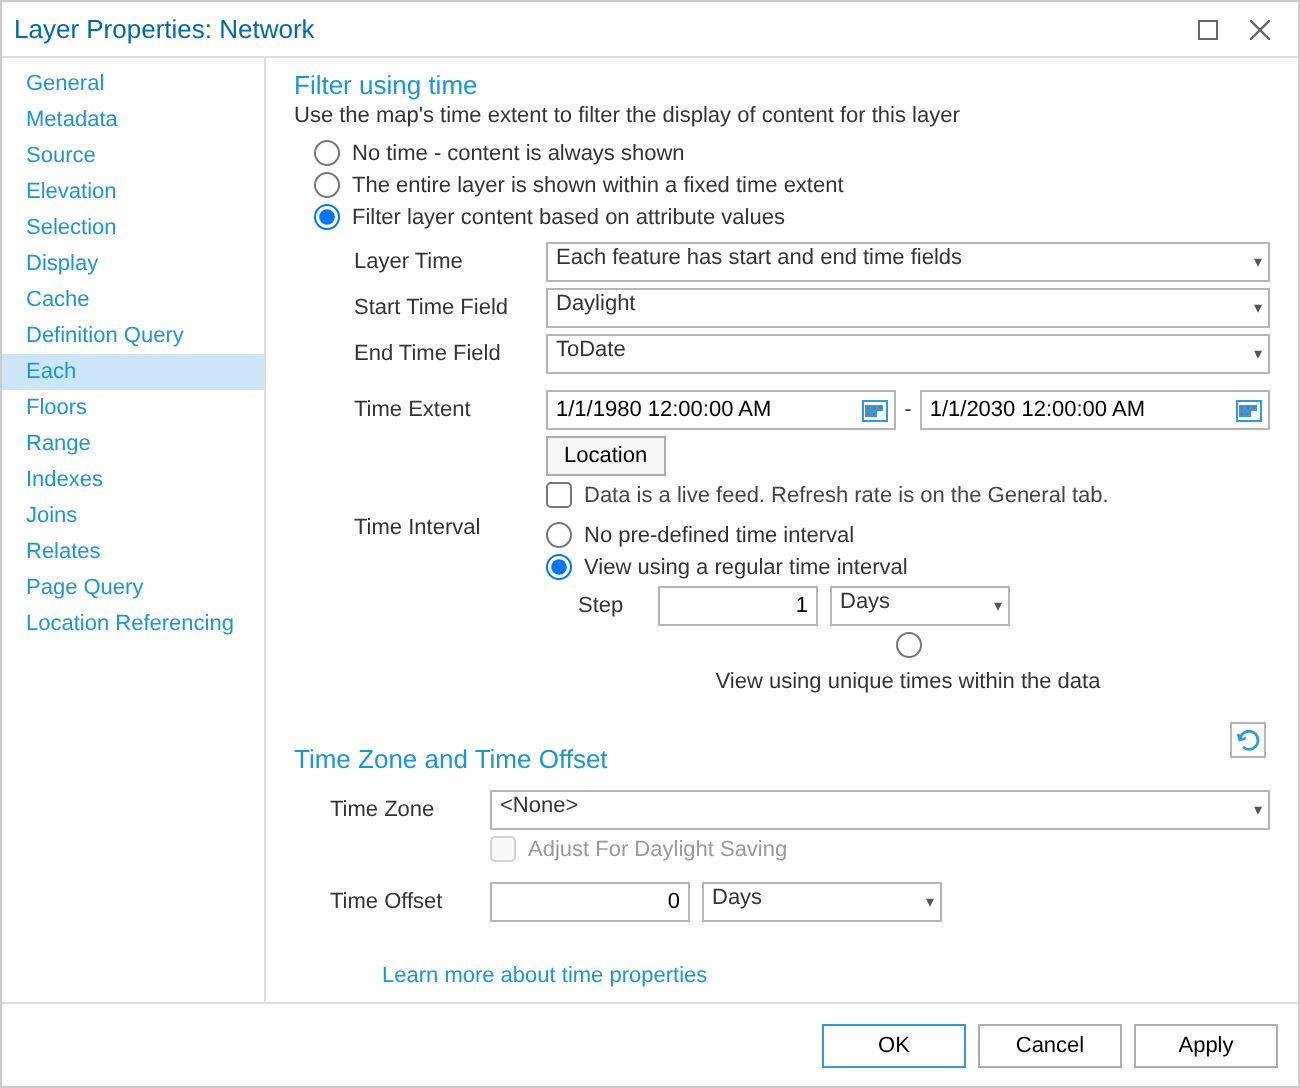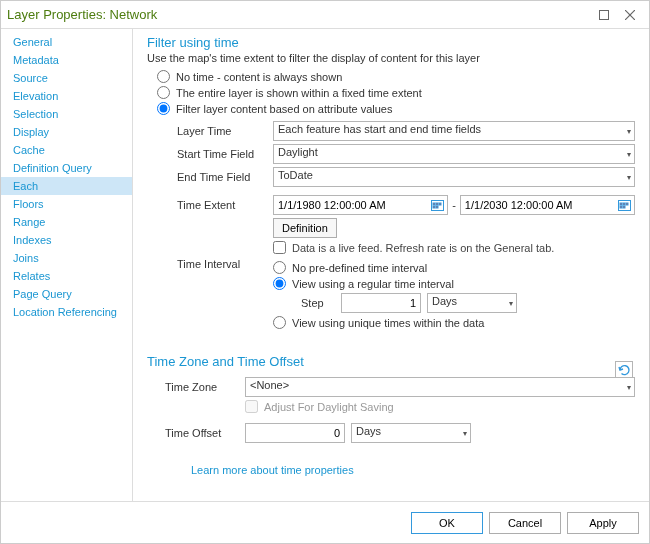--- a/index.html
+++ b/index.html
@@ -1,19 +1,19 @@
 <!DOCTYPE html>
 <html><head>
 <meta charset="utf-8">
 <style>
   * { box-sizing: border-box; }
   html, body { margin: 0; padding: 0; font-family: "Segoe UI", Arial, sans-serif; font-size: 11px; color: #333; }
   .window { width: 650px; height: 544px; border: 1px solid #ccc; background: #fff; display: flex; flex-direction: column; }
   .titlebar { display: flex; align-items: center; height: 28px; padding: 0 6px; border-bottom: 1px solid #ddd; }
-  .titlebar-title { color: #4d7c0f; font-size: 13px; flex: 1; }
+  .titlebar-title { color: #0369a1; font-size: 13px; flex: 1; }
   .titlebar-btn { width: 26px; height: 20px; display: flex; align-items: center; justify-content: center; color: #666; }
   .titlebar-btn svg { stroke: #666; }
   .body { flex: 1; display: flex; min-height: 0; }
   .sidebar { width: 132px; border-right: 1px solid #ddd; padding: 4px 0; overflow-y: auto; }
   .side-item { padding: 3px 12px; color: #1a96d2; cursor: pointer; }
   .side-item.selected { background: #cde6f7; }
   .main { flex: 1; padding: 6px 14px 0 14px; overflow-y: auto; position: relative; }
   .section-title { color: #1a96d2; font-size: 13px; margin: 0 0 2px 0; }
   .section-sub { color: #333; margin-bottom: 6px; }
   .radio-row, .check-row { display: flex; align-items: center; gap: 6px; margin: 3px 0 3px 10px; }
@@ -28,21 +28,21 @@
   .sel-arrow { position: absolute; right: 4px; top: 50%; transform: translateY(-50%); pointer-events: none; color: #555; font-size: 8px; }
   .btn { border: 1px solid #adadad; background: #f7f7f7; height: 20px; padding: 0 8px; font-size: 11px; font-family: inherit; }
   .footer-btn { border: 1px solid #adadad; background: #fff; height: 22px; width: 72px; font-size: 11px; font-family: inherit; }
   .footer-btn.primary { border: 1px solid #3399dd; }
   .extent-row { display: flex; align-items: center; gap: 4px; flex: 1; }
   .extent-box { display: flex; align-items: center; border: 1px solid #b5b5b5; height: 20px; flex: 1; }
   .extent-box input { border: none; flex: 1; height: 18px; font-size: 11px; padding: 0 4px; font-family: inherit; outline: none; }
   .cal-icon { width: 16px; height: 16px; display: flex; align-items: center; justify-content: center; margin-right: 2px; }
   .cal-icon svg rect { stroke: #3399dd; fill: none; }
   .cal-icon svg .grid { fill: #d44; }
-  .sub-indent { margin-left: 28px; }
+  .sub-indent { margin-left: 16px; }
   .refresh-icon { position: absolute; right: 16px; border: 1px solid #b5b5b5; width: 18px; height: 18px; display: flex; align-items: center; justify-content: center; }
   .refresh-icon svg { stroke: #3399dd; fill: none; }
   .zone-section { margin-top: 22px; }
   .zone-grid { margin: 8px 0 0 18px; }
   .hint { color: #444; }
   .learn-link { color: #1a96d2; margin-top: 18px; display: inline-block; padding-left: 44px; }
   .footer { height: 42px; border-top: 1px solid #ddd; display: flex; align-items: center; justify-content: flex-end; gap: 6px; padding: 4px 10px; }
   .disabled { color: #999; }
 </style>
 </head>
@@ -158,21 +158,21 @@
                     <rect class="grid" x="2" y="7" width="2" height="2"></rect>
                     <rect class="grid" x="5" y="7" width="2" height="2"></rect>
                   </svg>
               </span>
             </div>
           </div>
         </div>
 
         <div class="form-row">
           <div class="form-label"></div>
-          <button class="btn">Definition</button>
+          <button class="btn">Location</button>
         </div>
 
         <div class="form-row">
           <div class="form-label"></div>
           <label class="check-row" style="margin:0;">
             <input type="checkbox" style="">
             <span class="hint">Data is a live feed. Refresh rate is on the General tab.</span>
           </label>
         </div>
 
@@ -188,21 +188,21 @@
               <span>View using a regular time interval</span>
             </label>
             <div class="form-row sub-indent">
               <span style="width:40px;">Step</span>
               <input class="txt" style="width: 80px; text-align: right;" value="1">
               <div class="sel-wrap" style="flex:none; width:90px; margin-left:6px;">
                 <div class="sel">Days</div>
                 <span class="sel-arrow">▾</span>
               </div>
             </div>
-            <label class="radio-row" style="margin-left:0;">
+            <label class="radio-row" style="margin-left:0;flex-direction:column;">
               <input type="radio" name="ti" style="">
               <span>View using unique times within the data</span>
             </label>
           </div>
         </div>
       </div>
 
       <div class="refresh-icon" style="top:332px;">
         <svg width="13" height="13" stroke-width="1.4">
             <path d="M2 6 A4.5 4.5 0 1 1 3.5 9.5"></path>

